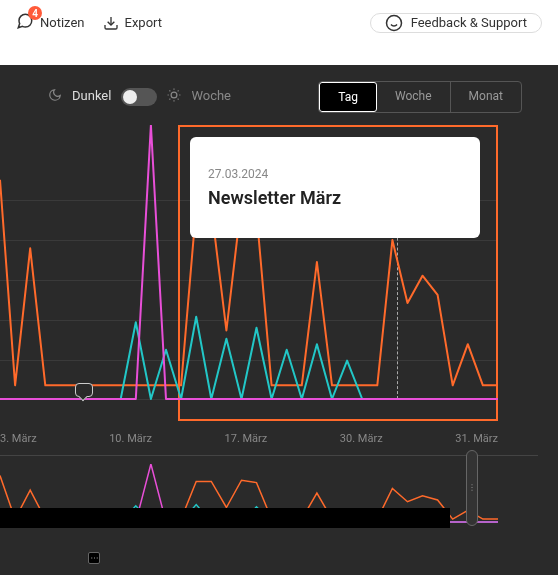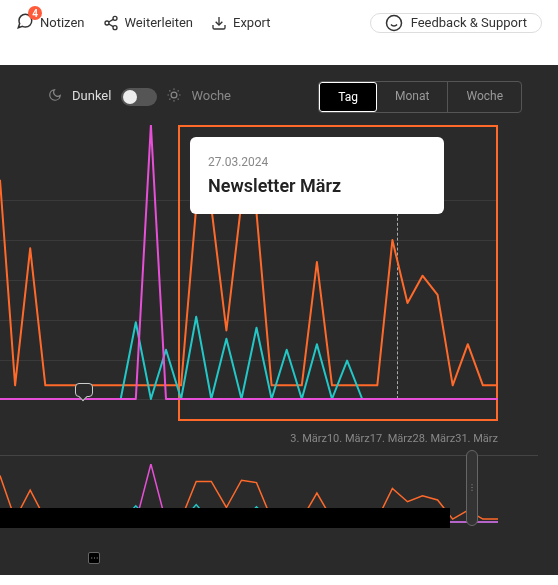--- a/index.html
+++ b/index.html
@@ -85,33 +85,33 @@
   }
   .highlight-box {
     position: absolute;
     border: 2px solid #ff6a2b;
     pointer-events: none;
   }
   .tooltip {
     position: absolute;
     background: #fff;
     border-radius: 6px;
-    padding: 18px 18px;
-    width: 254px;
+    padding: 30px 18px;
+    width: 290px;
     z-index: 5;
   }
   .tooltip .date { color: #888; font-size: 12px; margin-bottom: 6px; }
   .tooltip .title { color: #222; font-size: 18px; font-weight: 600; }
   .grid-line {
     position: absolute; left: 0; right: 40px;
     border-top: 1px solid #3a3a3a;
   }
   .x-ticks {
     position: absolute; bottom: -20px; left: 0; right: 40px;
-    display: flex; justify-content: flex-end;
+    display: flex; justify-content: space-between;
     color: #888; font-size: 11px;
   }
   .mini-chart {
     position: relative;
     height: 75px;
     margin: 30px 20px 0 0;
     border-top: 1px solid #444;
     padding-top: 4px;
   }
   .slider-handle {
@@ -154,30 +154,20 @@
 
 <div class="toolbar">
   <div class="tb-item">
     <span class="badge-wrap">
       <svg width="18" height="18" viewBox="0 0 24 24" fill="none" stroke="#333" stroke-width="2">
           <path d="M21 11.5a8.38 8.38 0 0 1-8.5 8.5 8.5 8.5 0 0 1-3.9-.9L3 21l1.9-5.6A8.38 8.38 0 0 1 4 11.5a8.5 8.5 0 0 1 17 0z"></path>
         </svg>
       <span class="badge">4</span>
     </span>
     <span>Notizen</span>
-  </div>
-  <div class="tb-item">
-    <svg width="16" height="16" viewBox="0 0 24 24" fill="none" stroke="#333" stroke-width="2">
-        <circle cx="18" cy="5" r="3"></circle>
-        <circle cx="6" cy="12" r="3"></circle>
-        <circle cx="18" cy="19" r="3"></circle>
-        <line x1="8.6" y1="13.5" x2="15.4" y2="17.5"></line>
-        <line x1="15.4" y1="6.5" x2="8.6" y2="10.5"></line>
-      </svg>
-    <span>Weiterleiten</span>
   </div>
   <div class="tb-item">
     <svg width="16" height="16" viewBox="0 0 24 24" fill="none" stroke="#333" stroke-width="2">
         <path d="M21 15v4a2 2 0 0 1-2 2H5a2 2 0 0 1-2-2v-4"></path>
         <polyline points="7 10 12 15 17 10"></polyline>
         <line x1="12" y1="15" x2="12" y2="3"></line>
       </svg>
     <span>Export</span>
   </div>
   <div class="feedback-btn">
@@ -209,22 +199,22 @@
           <line x1="18.36" y1="18.36" x2="19.78" y2="19.78"></line>
           <line x1="1" y1="12" x2="3" y2="12"></line>
           <line x1="21" y1="12" x2="23" y2="12"></line>
           <line x1="4.22" y1="19.78" x2="5.64" y2="18.36"></line>
           <line x1="18.36" y1="5.64" x2="19.78" y2="4.22"></line>
         </svg>
       <span>Woche</span>
     </div>
     <div class="time-tabs">
       <div class="time-tab active">Tag</div>
+      <div class="time-tab">Woche</div>
       <div class="time-tab">Monat</div>
-      <div class="time-tab">Woche</div>
     </div>
   </div>
 
   <div class="chart-wrap">
 
     <div class="grid-line" style="top:75px"></div>
     <div class="grid-line" style="top:115px"></div>
     <div class="grid-line" style="top:155px"></div>
     <div class="grid-line" style="top:195px"></div>
     <div class="grid-line" style="top:235px"></div>
@@ -244,21 +234,21 @@
         <path d="M0.0 274.0 L15.1 274.0 L30.2 274.0 L45.3 274.0 L60.4 274.0 L75.5 274.0 L90.5 274.0 L105.6 274.0 L120.7 274.0 L135.8 197.3 L150.9 274.0 L166.0 224.7 L181.1 274.0 L196.2 191.8 L211.3 274.0 L226.4 213.7 L241.5 274.0 L256.5 202.8 L271.6 274.0 L286.7 224.7 L301.8 274.0 L316.9 219.2 L332.0 274.0 L347.1 235.6 L362.2 274.0 L377.3 274.0 L392.4 274.0 L407.5 274.0 L422.5 274.0 L437.6 274.0 L452.7 274.0 L467.8 274.0 L482.9 274.0 L498.0 274.0 " fill="none" stroke="#22c7c7" stroke-width="2" stroke-linejoin="round"></path>
         <path d="M0.0 274.0 L15.1 274.0 L30.2 274.0 L45.3 274.0 L60.4 274.0 L75.5 274.0 L90.5 274.0 L105.6 274.0 L120.7 274.0 L135.8 274.0 L150.9 0.0 L166.0 274.0 L181.1 274.0 L196.2 274.0 L211.3 274.0 L226.4 274.0 L241.5 274.0 L256.5 274.0 L271.6 274.0 L286.7 274.0 L301.8 274.0 L316.9 274.0 L332.0 274.0 L347.1 274.0 L362.2 274.0 L377.3 274.0 L392.4 274.0 L407.5 274.0 L422.5 274.0 L437.6 274.0 L452.7 274.0 L467.8 274.0 L482.9 274.0 L498.0 274.0 " fill="none" stroke="#e84fd8" stroke-width="2" stroke-linejoin="round"></path>
       </svg>
 
     <div class="note-marker" style="left:75px; top:258px;"></div>
 
     <div class="x-ticks">
       <span>3. März</span>
       <span>10. März</span>
       <span>17. März</span>
-      <span>28. März</span>
+      <span>30. März</span>
       <span>31. März</span>
     </div>
   </div>
 
   <div class="mini-chart">
     <svg id="mini-svg" width="498" height="60" style="position:absolute; left:0; top:8px;" viewBox="0 0 498 60" preserveAspectRatio="none">
         <path d="M0.0 11.6 L15.1 55.1 L30.2 26.1 L45.3 55.1 L60.4 55.1 L75.5 55.1 L90.5 55.1 L105.6 55.1 L120.7 55.1 L135.8 55.1 L150.9 55.1 L166.0 55.1 L181.1 55.1 L196.2 17.4 L211.3 17.4 L226.4 43.5 L241.5 16.2 L256.5 18.6 L271.6 55.1 L286.7 55.1 L301.8 55.1 L316.9 29.0 L332.0 55.1 L347.1 55.1 L362.2 55.1 L377.3 55.1 L392.4 24.4 L407.5 37.7 L422.5 31.9 L437.6 36.0 L452.7 55.1 L467.8 46.4 L482.9 55.1 L498.0 55.1 " fill="none" stroke="#ff6a2b" stroke-width="1.5"></path>
         <path d="M0.0 58.0 L15.1 58.0 L30.2 58.0 L45.3 58.0 L60.4 58.0 L75.5 58.0 L90.5 58.0 L105.6 58.0 L120.7 58.0 L135.8 41.8 L150.9 58.0 L166.0 47.6 L181.1 58.0 L196.2 40.6 L211.3 58.0 L226.4 45.2 L241.5 58.0 L256.5 42.9 L271.6 58.0 L286.7 47.6 L301.8 58.0 L316.9 46.4 L332.0 58.0 L347.1 49.9 L362.2 58.0 L377.3 58.0 L392.4 58.0 L407.5 58.0 L422.5 58.0 L437.6 58.0 L452.7 58.0 L467.8 58.0 L482.9 58.0 L498.0 58.0 " fill="none" stroke="#22c7c7" stroke-width="1.5"></path>
         <path d="M0.0 58.0 L15.1 58.0 L30.2 58.0 L45.3 58.0 L60.4 58.0 L75.5 58.0 L90.5 58.0 L105.6 58.0 L120.7 58.0 L135.8 58.0 L150.9 0.0 L166.0 58.0 L181.1 58.0 L196.2 58.0 L211.3 58.0 L226.4 58.0 L241.5 58.0 L256.5 58.0 L271.6 58.0 L286.7 58.0 L301.8 58.0 L316.9 58.0 L332.0 58.0 L347.1 58.0 L362.2 58.0 L377.3 58.0 L392.4 58.0 L407.5 58.0 L422.5 58.0 L437.6 58.0 L452.7 58.0 L467.8 58.0 L482.9 58.0 L498.0 58.0 " fill="none" stroke="#e84fd8" stroke-width="1.5"></path>
       </svg>

